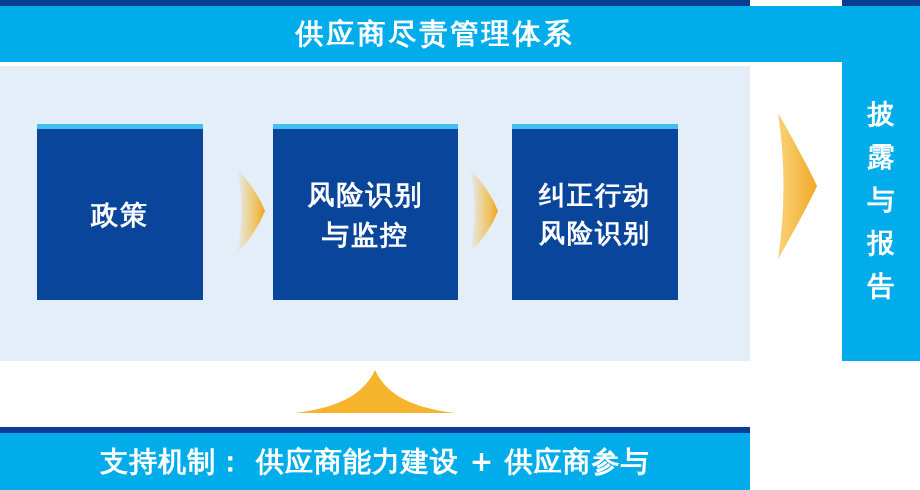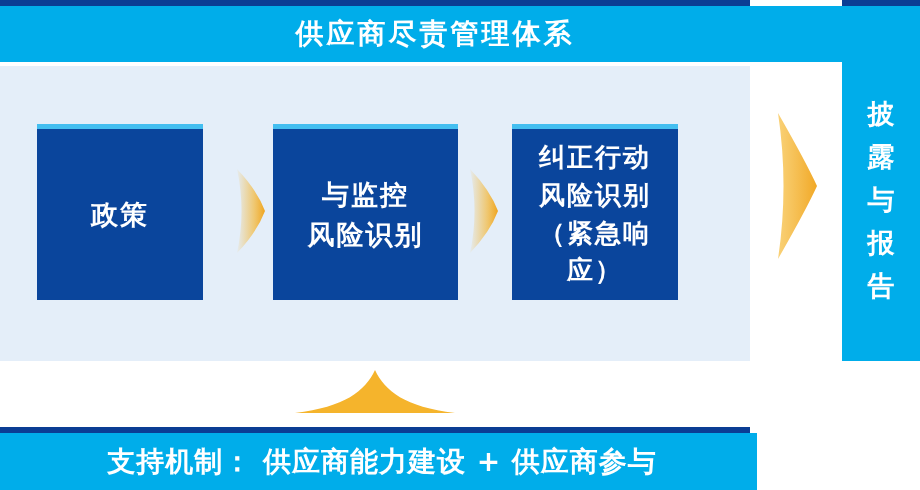--- a/index.html
+++ b/index.html
@@ -55,21 +55,21 @@
     padding-top:86px;box-sizing:border-box;
   }
   .output-bar .vchar{
     color:var(--text_white,#fff);font-size:27px;font-weight:700;line-height:43px;
   }
   
   .strip-support{left:0;top:427px;width:750px;height:6px;}
   .support-bar{
     position:absolute;left:0;top:433px;width:750px;height:57px;
     background:var(--cyan,#00ADEA);
-    display:flex;align-items:center;justify-content:center;padding-left:7px;
+    display:flex;align-items:center;justify-content:center;
   }
   .support-bar .label{
     color:var(--text_white,#fff);font-size:28px;font-weight:700;letter-spacing:1px;
     white-space:nowrap;
   }
 </style>
 </head>
 <body>
 
 <div class="stage">
@@ -92,41 +92,40 @@
           <stop offset="0" stop-color="#F5B42C" stop-opacity="0.05"></stop>
           <stop offset="0.6" stop-color="#F5B42C" stop-opacity="0.65"></stop>
           <stop offset="1" stop-color="#EFA41F" stop-opacity="1"></stop>
         </linearGradient>
       </defs>
       <path d="M1,1 Q21,22 29,43 Q21,64 1,85 Q10,43 1,1 Z" fill="url(#gradChev1)"></path>
     </svg>
   </div>
 
   <div class="step-box box-2">
+    <div>风险识别</div>
     <div>与监控</div>
-    <div>风险识别</div>
   </div>
 
   <div class="flow-arrow flow-arrow-2">
     <svg viewBox="0 0 29 86" xmlns="http://www.w3.org/2000/svg">
       <defs>
         <linearGradient id="gradChev2" x1="0" y1="0" x2="1" y2="0">
           <stop offset="0" stop-color="#F5B42C" stop-opacity="0.05"></stop>
           <stop offset="0.6" stop-color="#F5B42C" stop-opacity="0.65"></stop>
           <stop offset="1" stop-color="#EFA41F" stop-opacity="1"></stop>
         </linearGradient>
       </defs>
       <path d="M1,1 Q21,22 29,43 Q21,64 1,85 Q10,43 1,1 Z" fill="url(#gradChev2)"></path>
     </svg>
   </div>
 
   <div class="step-box box-3">
     <div>纠正行动</div>
     <div>风险识别</div>
-    <div>（紧急响应）</div>
   </div>
 
   <div class="big-arrow">
     <svg viewBox="0 0 40 148" xmlns="http://www.w3.org/2000/svg">
       <defs>
         <linearGradient id="gradBig" x1="0" y1="0" x2="1" y2="0">
           <stop offset="0" stop-color="#F8C95F" stop-opacity="0.85"></stop>
           <stop offset="1" stop-color="#F1A826" stop-opacity="1"></stop>
         </linearGradient>
       </defs>

